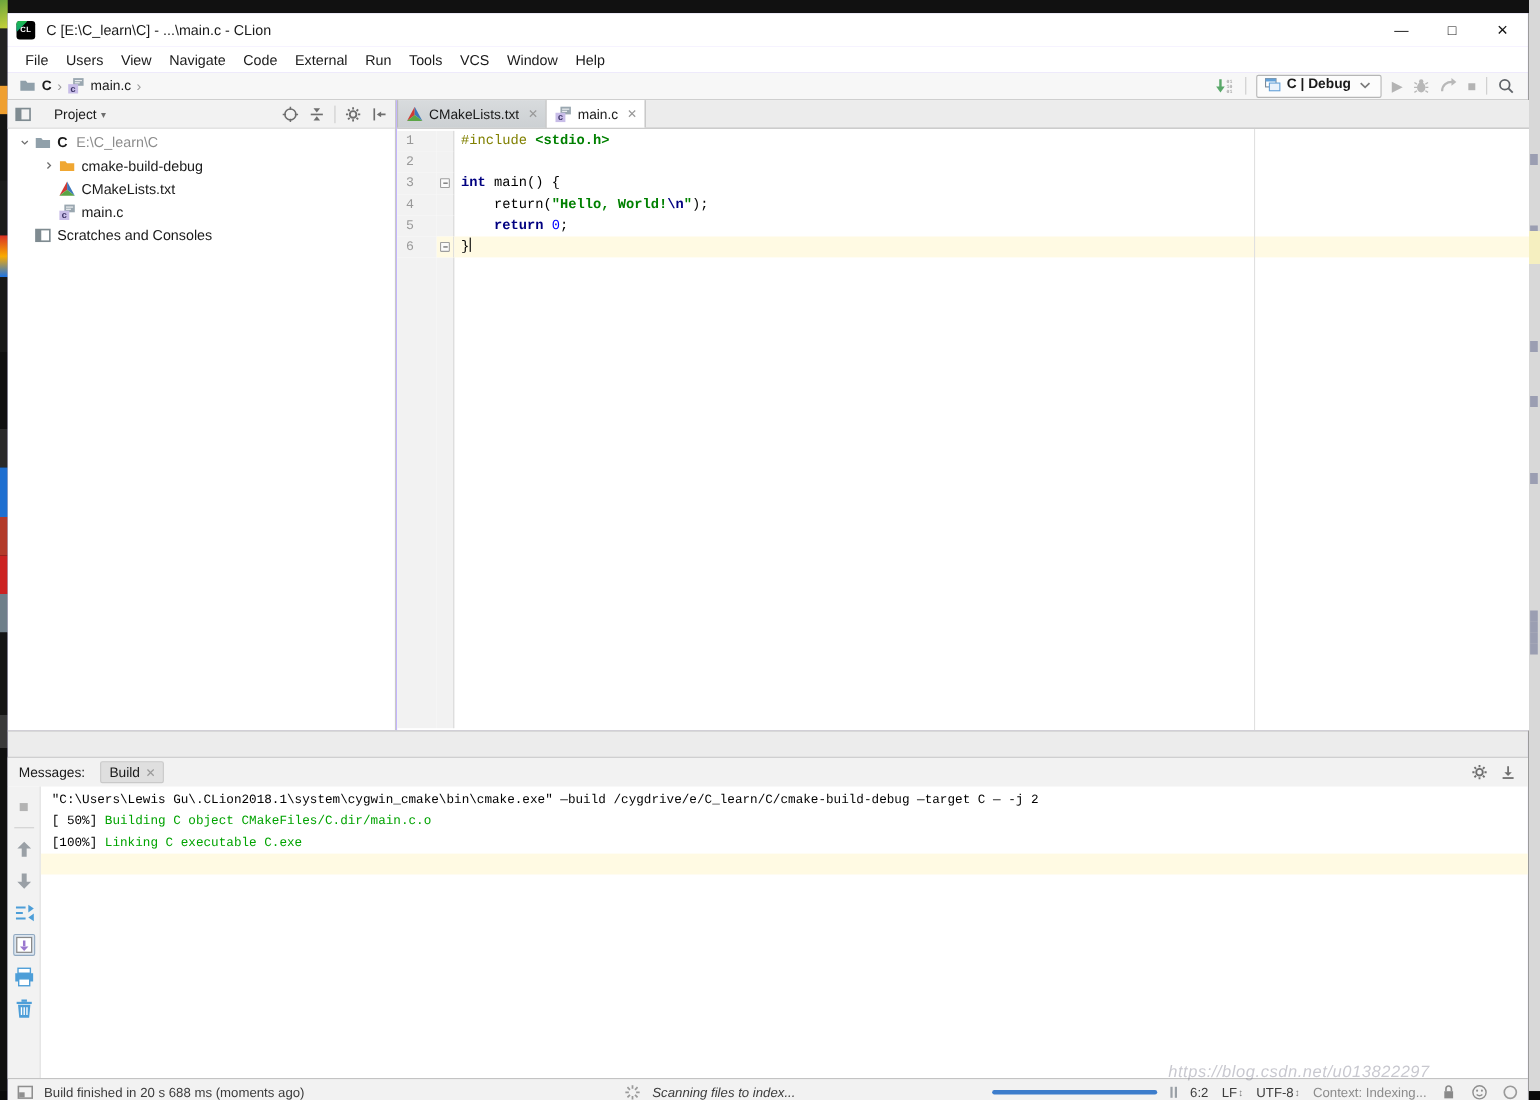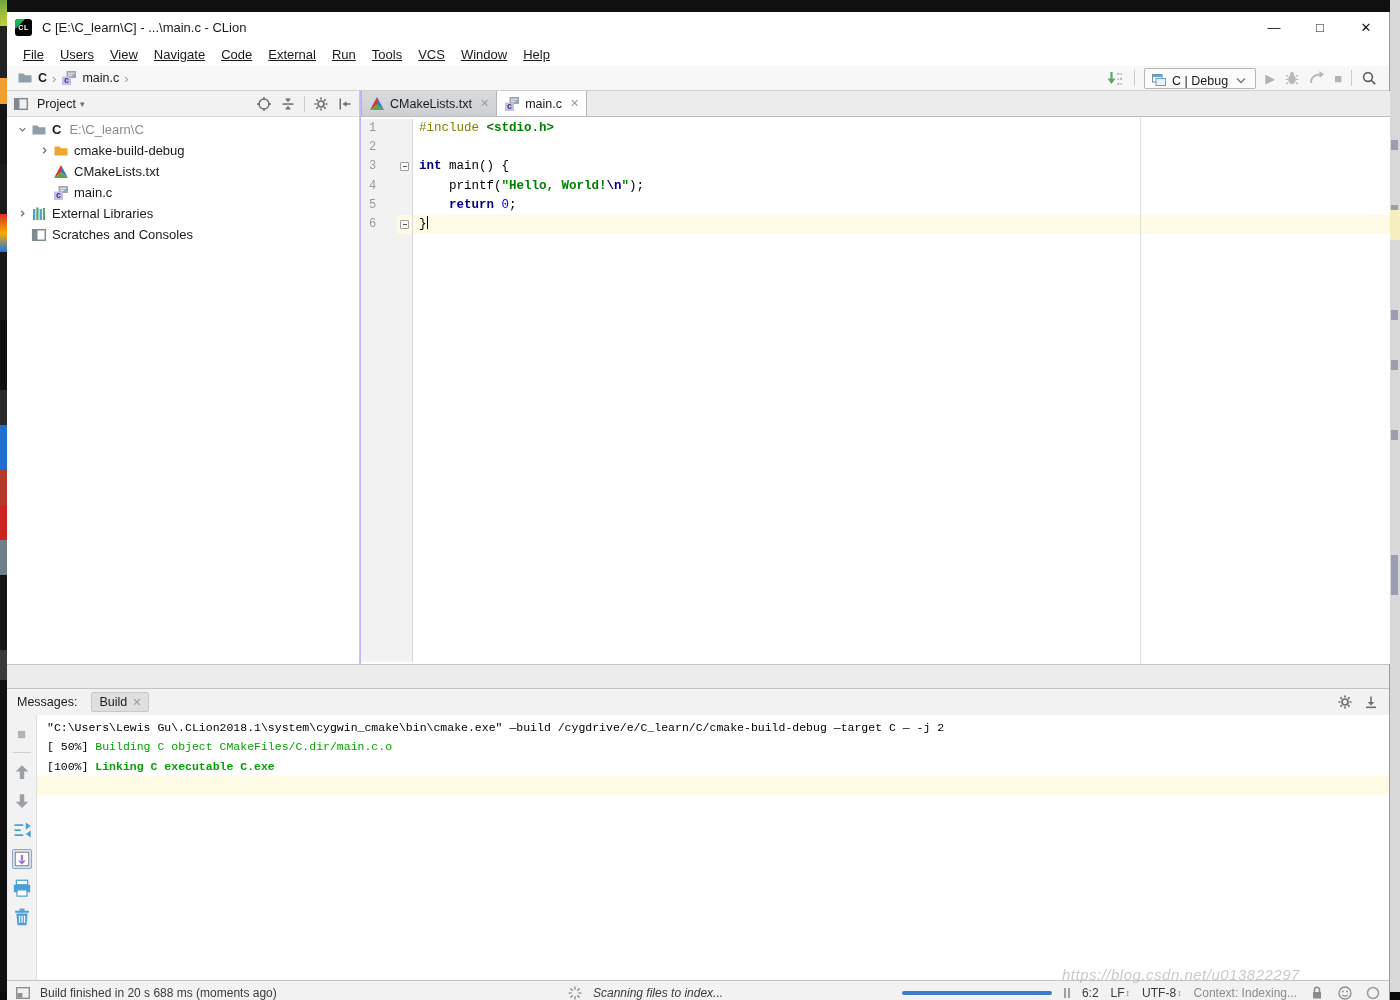--- a/index.html
+++ b/index.html
@@ -27,44 +27,44 @@
                      background:linear-gradient(135deg,#35d229,#0aa177); transform:rotate(45deg); }
   #cl-logo span { position:relative; color:#fff; font-size:7px; font-weight:bold; letter-spacing:.5px; }
   #title-text { margin-left:10px; font-size:13px; color:#1a1a1a; }
   #win-controls { margin-left:auto; display:flex; align-items:center; height:100%; }
   .win-btn { width:46px; height:100%; display:flex; align-items:center; justify-content:center;
              font-size:13px; color:#111; cursor:default; }
 
   
   #menubar { position:absolute; left:0; top:30px; width:100%; height:24px; background:#fff;
              display:flex; align-items:center; padding-left:8px; }
-  .menu-item { font-size:13px; color:#1a1a1a; padding:3px 8px;text-decoration:underline; }
+  .menu-item { font-size:13px; color:#1a1a1a; padding:3px 8px; }
 
   
   #toolbar { position:absolute; left:0; top:54px; width:100%; height:25px; background:#f7f7f7;
              border-bottom:1px solid #cfcfcf; display:flex; align-items:center; }
   #crumbs { display:flex; align-items:center; margin-left:10px; gap:4px; }
   .crumb { display:flex; align-items:center; gap:5px; font-size:12.5px; color:#1a1a1a; }
   .crumb b { font-weight:bold; }
   .crumb-sep { color:#9a9a9a; font-size:13px; padding:0 1px; }
   #toolbar-right { margin-left:auto; display:flex; align-items:center; gap:9px; padding-right:12px; }
   .tb-divider { width:1px; height:16px; background:#cccccc; }
-  #run-config { display:flex; align-items:flex-end; gap:5px; border:1px solid #b6b6b6; background:#fcfcfc;
-                height:21px; padding:0 6px; font-size:12.5px; color:#1a1a1a; border-radius:2px; }
+  #run-config { display:flex; align-items:flex-start; gap:5px; border:1px solid #b6b6b6; background:#fcfcfc;
+                height:21px; padding:0 6px; font-size:12.5px; color:#1a1a1a; border-radius:2px;font-weight:bold; }
   .ic { display:inline-flex; width:16px; height:16px; align-items:center; justify-content:center; }
   .ic svg { width:100%; height:100%; }
   .ic.wide { width:19px; }
   .glyph-btn { font-size:13px; color:#b3b3b3; }
 
   
   #project-panel { position:absolute; left:0; top:79px; width:353px; height:573px; background:#fff;
                    border-right:1px solid #c9c9c9; }
   #project-header { height:26px; background:#f2f2f2; border-bottom:1px solid #dcdcdc;
                     display:flex; align-items:center; padding:0 6px; }
-  #project-title { font-size:12.5px; color:#1a1a1a; margin-left:8px; }
+  #project-title { font-size:12.5px; color:#1a1a1a; margin-left:20px; }
   #project-caret { color:#6e6e6e; font-size:9px; margin-left:4px; }
   #project-header .spacer { flex:1; }
   #project-header .hdr-icons { display:flex; align-items:center; gap:8px; }
   #tree { padding-top:2px; }
   .tree-row { height:21px; display:flex; align-items:center; font-size:13px; color:#1a1a1a; }
   .tree-row .chev { width:18px; display:inline-flex; justify-content:center; }
   .tree-row .chev svg { width:11px; height:11px; }
   .tree-row .lbl { margin-left:5px; white-space:pre; }
   .tree-row .lbl.root { font-weight:bold; }
   .tree-row .path { margin-left:8px; color:#8c8c8c; }
@@ -119,21 +119,21 @@
                      display:flex; flex-direction:column; align-items:center; padding-top:8px; gap:9px; }
   #console-toolbar .sep { width:18px; height:1px; background:#cfcfcf; }
   #console-toolbar .cbtn { width:20px; height:20px; display:flex; align-items:center; justify-content:center; }
   #console-toolbar .cbtn.pressed { background:#dce6f0; border:1px solid #90a8c0; border-radius:2px; }
   #console { flex:1; font-family:"Liberation Mono", monospace; font-size:11.5px; padding-top:3px; overflow:hidden; }
   .cline { height:19.3px; line-height:19.3px; white-space:pre; padding-left:10px; }
   .cline.hl { background:#FFFAE3; }
   .ct-pl   { color:#000; }
   .ct-mag  { color:#C400C4; font-weight:bold; }
   .ct-grn  { color:#00A300; }
-  .ct-grnb { color:#00A300; font-weight:bold;margin-top:27px; }
+  .ct-grnb { color:#00A300; font-weight:normal;margin-top:27px; }
 
   
   #statusbar { position:absolute; left:0; top:968px; width:100%; height:24px; background:#f2f2f2;
                border-top:1px solid #c3c3c3; font-size:12px; color:#3c3c3c; }
   #status-left { position:absolute; left:8px; top:0; height:100%; display:flex; align-items:center; gap:9px; }
   #status-center { position:absolute; left:560px; top:0; height:100%; display:flex; align-items:center; gap:10px;font-style:italic; }
   #status-right { position:absolute; right:8px; top:0; height:100%; display:flex; align-items:center; gap:12px; }
   #progressbar { width:150px; height:4px; border-radius:2px; background:#3d7dcc; }
   .pause-icon { display:flex; gap:2px; }
   .pause-icon i { width:2px; height:10px; background:#9aa0a6; }
@@ -379,36 +379,20 @@
                 <rect x="5.5" y="1" width="9.5" height="7" fill="#9AA7B0"></rect>
                 <rect x="7" y="2.7" width="6.5" height="1.1" fill="#fff" opacity=".8"></rect>
                 <rect x="7" y="4.7" width="4.5" height="1.1" fill="#fff" opacity=".8"></rect>
                 <rect x="1" y="6.5" width="9" height="8.5" fill="#C8BDE8"></rect>
                 <text x="5.5" y="13.2" font-size="8.5" fill="#3f3668" text-anchor="middle" font-family="Liberation Mono, monospace" font-weight="bold">c</text>
               </svg>
             </span>
             <span class="lbl">main.c</span>
           </div>
           <div class="tree-row" style="padding-left: 6px;">
-            <span class="chev">
-              <svg viewBox="0 0 16 16">
-                <polyline points="6,4 10,8 6,12" fill="none" stroke="#6e6e6e" stroke-width="1.7"></polyline>
-              </svg>
-            </span>
-            <span class="ic">
-              <svg viewBox="0 0 16 16">
-                <rect x="2" y="3" width="2.3" height="11" fill="#4D9ED8"></rect>
-                <rect x="5.3" y="1.5" width="2.3" height="12.5" fill="#59A869"></rect>
-                <rect x="8.6" y="3" width="2.3" height="11" fill="#4D9ED8"></rect>
-                <rect x="11.9" y="2" width="2.1" height="12" fill="#59A869"></rect>
-              </svg>
-            </span>
-            <span class="lbl">External Libraries</span>
-          </div>
-          <div class="tree-row" style="padding-left: 6px;">
             <span class="chev"></span>
             <span class="ic">
               <svg viewBox="0 0 16 16">
                 <rect x="1.7" y="2.7" width="12.6" height="10.6" fill="none" stroke="#7F8B91" stroke-width="1.5"></rect>
                 <rect x="1.7" y="2.7" width="4.8" height="10.6" fill="#7F8B91"></rect>
               </svg>
             </span>
             <span class="lbl">Scratches and Consoles</span>
           </div>
         </div>
@@ -443,21 +427,21 @@
       </div>
       <div id="editor">
         <div id="editor-filler">
           <div class="num"></div>
             <div class="foldc"></div>
         </div>
         <div id="editor-lines">
             <div class="eline"><span class="num">1</span><span class="foldc"></span><span class="codec"><span class="tok-pp">#include</span><span class="tok-pl"> </span><span class="tok-hdr">&lt;stdio.h&gt;</span></span></div>
             <div class="eline"><span class="num">2</span><span class="foldc"></span><span class="codec"></span></div>
             <div class="eline"><span class="num">3</span><span class="foldc"><span class="fold-marker"></span></span><span class="codec"><span class="tok-kw">int</span><span class="tok-pl"> main() {</span></span></div>
-            <div class="eline"><span class="num">4</span><span class="foldc"></span><span class="codec"><span class="tok-pl">    printf(</span><span class="tok-str">"Hello, World!</span><span class="tok-esc">\n</span><span class="tok-str">"</span><span class="tok-pl">);</span></span></div>
+            <div class="eline"><span class="num">4</span><span class="foldc"></span><span class="codec"><span class="tok-pl">    return(</span><span class="tok-str">"Hello, World!</span><span class="tok-esc">\n</span><span class="tok-str">"</span><span class="tok-pl">);</span></span></div>
             <div class="eline"><span class="num">5</span><span class="foldc"></span><span class="codec"><span class="tok-pl">    </span><span class="tok-kw">return</span><span class="tok-pl"> </span><span class="tok-num">0</span><span class="tok-pl">;</span></span></div>
             <div class="eline hl"><span class="num">6</span><span class="foldc"><span class="fold-marker"></span></span><span class="codec"><span class="tok-pl">}</span><span class="caret-bar"></span></span></div>
           </div>
         <div id="margin-guide"></div>
       </div>
     </div>
 
     <div id="splitter"></div>
 
     <div id="messages">

